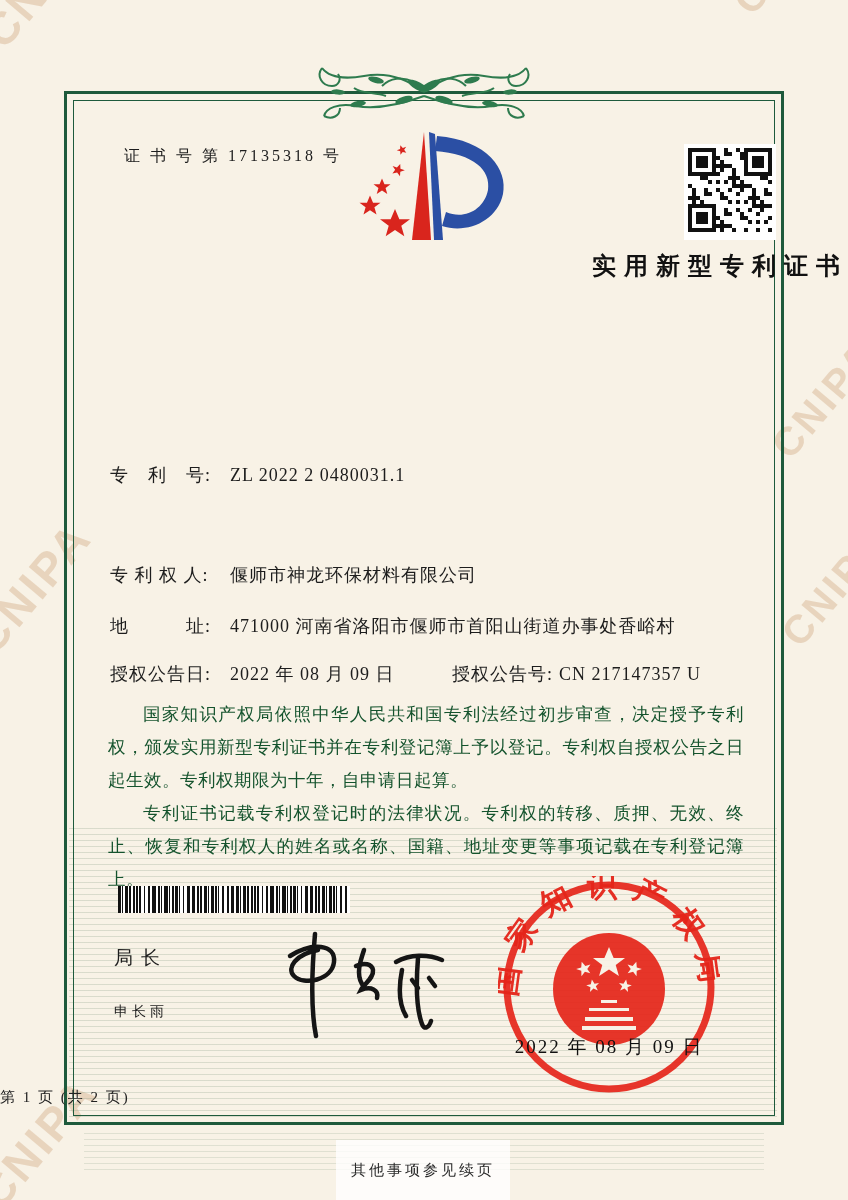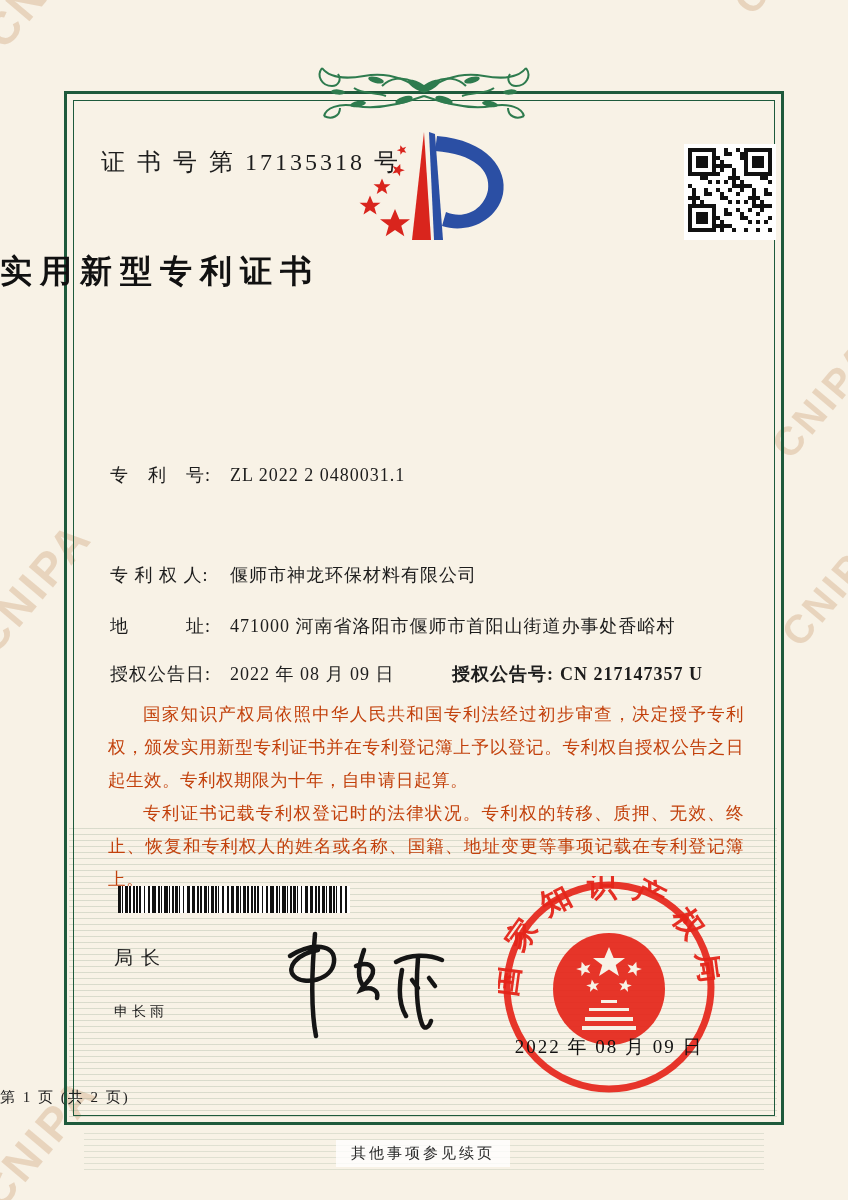--- a/index.html
+++ b/index.html
@@ -22,50 +22,50 @@
   .flourish{position:absolute; left:274px; top:60px;}
   
   .guilloche{
     position:absolute; left:69px; top:828px; width:708px; height:294px;
     background:repeating-linear-gradient(180deg, rgba(125,150,125,.25) 0 1px, transparent 1px 6px);
   }
   .guilloche2{
     position:absolute; left:84px; top:1133px; width:680px; height:40px;
     background:repeating-linear-gradient(180deg, rgba(125,150,125,.20) 0 1px, transparent 1px 6px);
   }
-  .cert-no{position:absolute; left:101px; top:146px; font-size:24px; letter-spacing:3px; color:#1d1d1d;}
+  .cert-no{position:absolute; left:124px; top:146px; font-size:16px; letter-spacing:3px; color:#1d1d1d;}
   .logo{position:absolute; left:338px; top:128px;}
   .qr{position:absolute; left:684px; top:144px; background:#fff; padding:4px;}
   .title{
-    position:absolute; left:0; right:0; top:250px; text-align:left;
-    font-size:32px; font-weight:bold; letter-spacing:8px; color:#111;
+    position:absolute; left:0; right:0; top:250px; text-align:right;
+    font-size:24px; font-weight:bold; letter-spacing:8px; color:#111;
   }
   .frow{position:absolute; left:110px; font-size:18px; color:#1d1d1d; white-space:nowrap;}
   .frow .lbl{display:inline-block; min-width:120px; letter-spacing:1px;}
   .frow .val{letter-spacing:1px;}
-  .pair2{position:absolute; left:342px; top:0; white-space:nowrap;font-weight:bold;}
+  .pair2{position:absolute; left:342px; top:0; white-space:nowrap;}
   .pair2 .lbl{min-width:0; margin-right:6px;}
   .body-text{
     position:absolute; left:108px; top:698px; width:636px;
-    font-size:17.5px; line-height:33px; color:#c2410c; text-align:justify;
+    font-size:17.5px; line-height:33px; color:#14532d; text-align:justify;
   }
   .body-text p{margin:0; text-indent:2em; letter-spacing:0.5px;}
   .barcode{position:absolute; left:118px; top:886px;}
   .seal{position:absolute; left:498px; top:876px;}
   .seal-date{
     position:absolute; left:498px; top:1034px; width:222px; text-align:center;
     font-size:19px; letter-spacing:2px; color:#111; z-index:5;
   }
   .officer-title{position:absolute; left:114px; top:945px; font-size:19px; letter-spacing:8px; color:#1d1d1d;}
   .officer-name{position:absolute; left:114px; top:1003px; font-size:14px; letter-spacing:4px; color:#1d1d1d;}
   .signature{position:absolute; left:252px; top:928px;}
   .page-info{position:absolute; left:0; right:0; top:1088px; font-size:15px; letter-spacing:2px; color:#222;}
   .note{
     position:absolute; left:336px; top:1140px; font-size:15px; letter-spacing:3px; color:#2a2a2a;
-    background:rgba(255,255,255,.78); padding:4px 15px;
+    background:rgba(255,255,255,.78); padding:21px 15px;
   }
 </style>
 </head>
 <body>
 
 <div class="page">
 
   <div class="wm" style="left:-8px; top:14px; font-size:46px;">CNIPA</div>
   <div class="wm" style="left:742px; top:-14px; font-size:40px;">CNIPA</div>
   <div class="wm" style="left:780px; top:430px; font-size:40px;">CNIPA</div>

